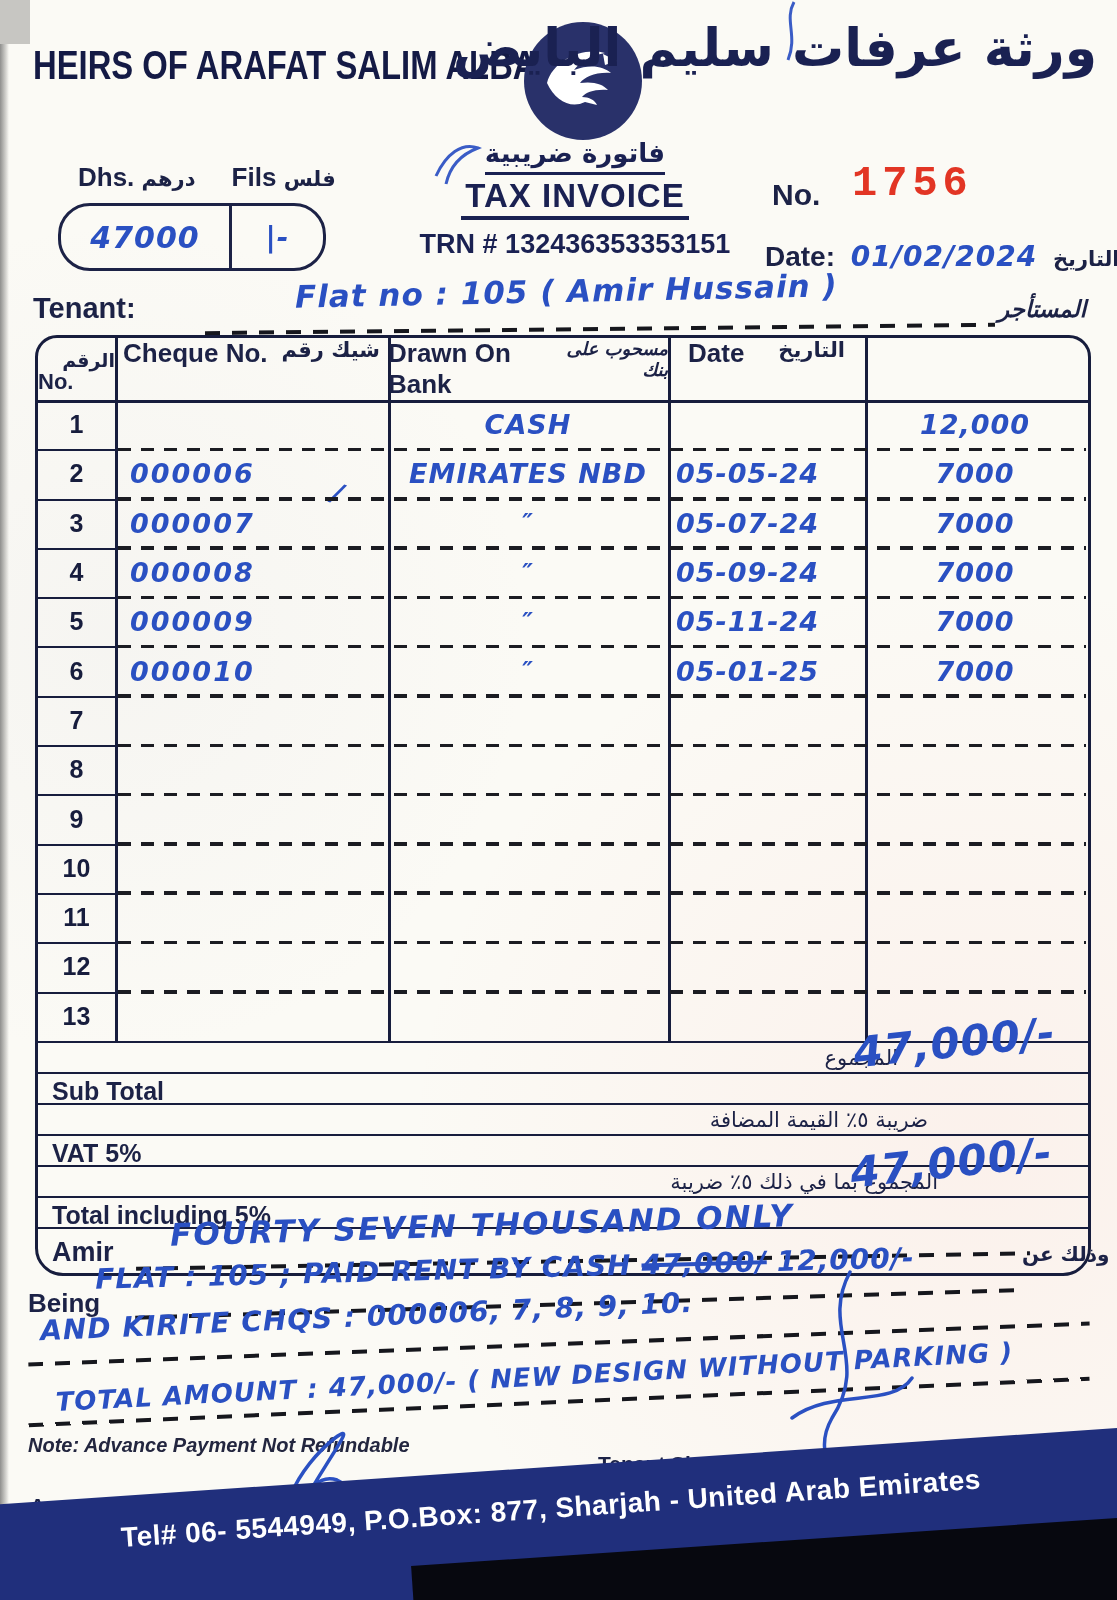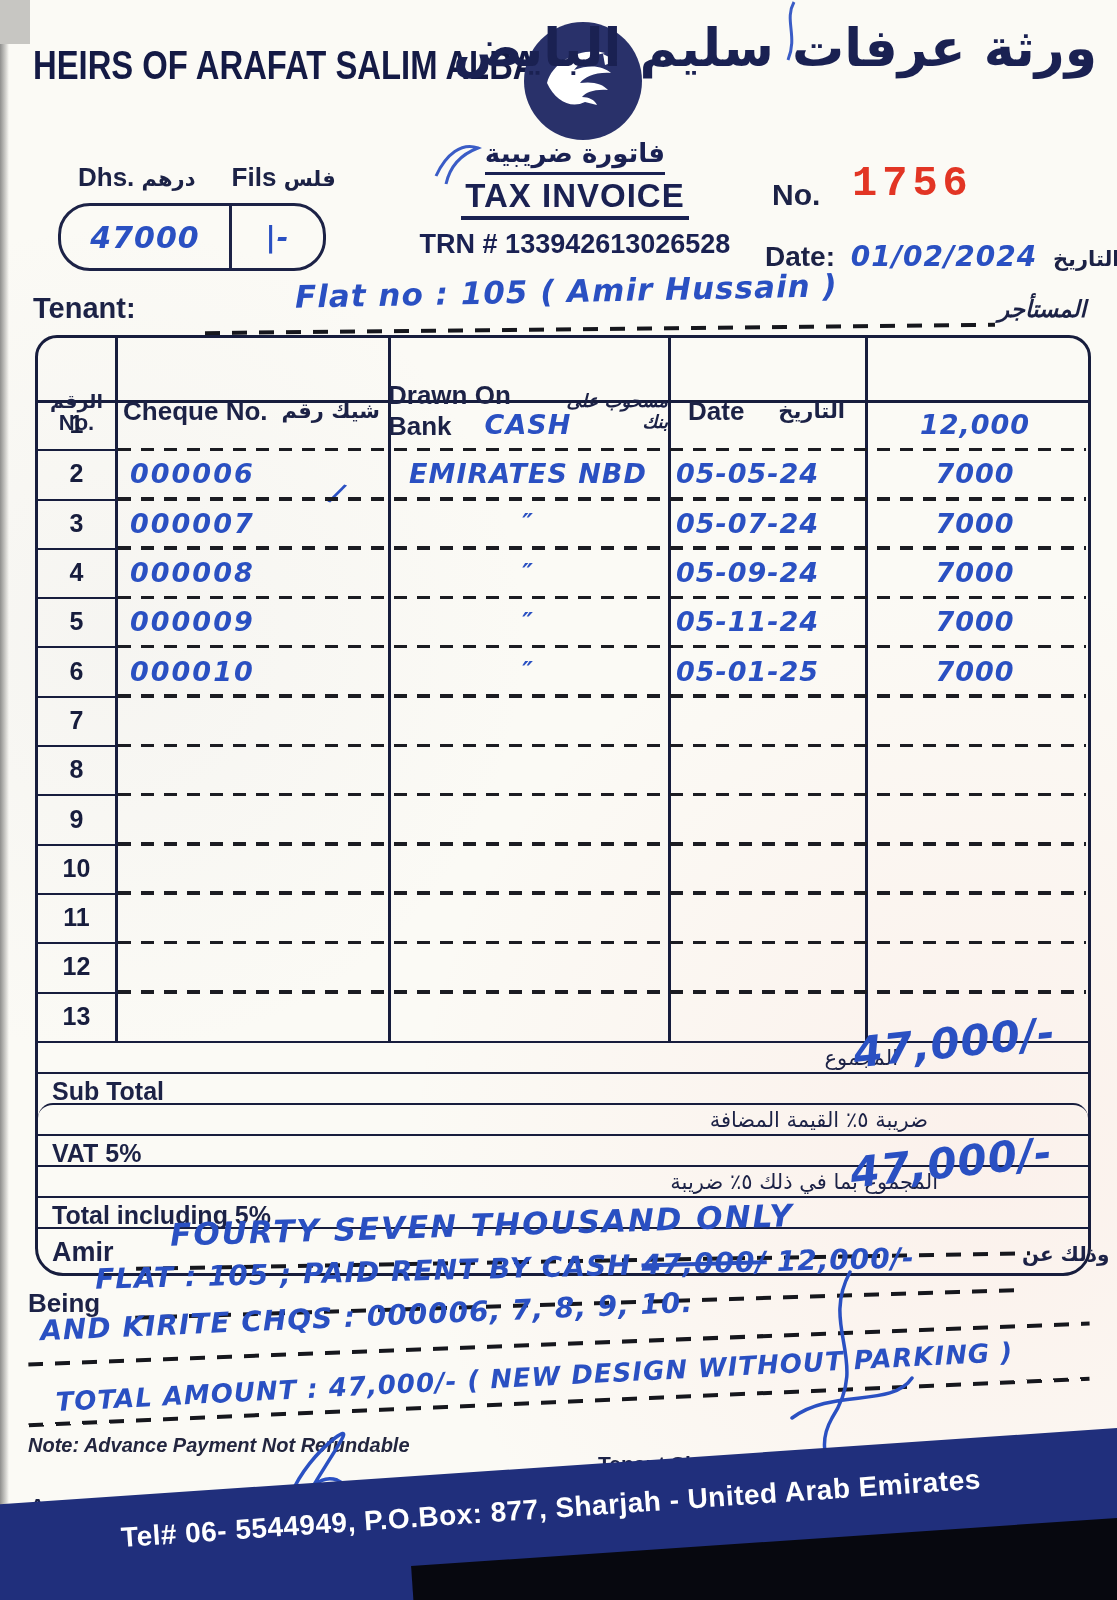--- a/index.html
+++ b/index.html
@@ -50,21 +50,21 @@
   .tenant-label{left:33px;top:292px;font-size:29px;font-weight:bold;}
   .tenant-dash{left:205px;top:327px;width:790px;transform:rotate(-0.6deg);}
   .tenant-hw{left:295px;top:273px;font-size:31px;transform:rotate(-1.2deg);}
   .tenant-ar{left:998px;top:296px;font-size:23px;font-weight:bold;font-style:italic;}
 
   
   .tbl{left:35px;top:335px;width:1050px;height:935px;border:3.5px solid #171d3d;
     border-radius:22px 22px 28px 28px;}
   .vline{position:absolute;top:0;width:2.5px;background:#171d3d;height:703px;}
   .thead{position:absolute;left:0;top:0;right:0;height:62px;border-bottom:3px solid #171d3d;}
-  .th{position:absolute;top:0;height:64px;display:flex;align-items:center;justify-content:center;gap:14px;margin-top:41px;}
+  .th{position:absolute;top:0;height:64px;display:flex;justify-content:center;gap:14px;}
   .th .en{font-size:26px;font-weight:bold;}
   .th .ar{font-size:21px;font-weight:bold;}
   .th-no{flex-direction:column;gap:0;}
   .th-no .ar{font-size:19px;line-height:20px;margin-top:3px;}
   .th-no .en{font-size:22px;line-height:24px;}
   .rows{position:absolute;left:0;top:62px;right:0;height:641px;}
   .trow{position:relative;height:49.3px;}
   .no-cell{position:absolute;left:0;top:0;width:77px;height:100%;
     border-bottom:2.5px solid #171d3d;display:flex;align-items:center;justify-content:center;
     font-size:25px;font-weight:bold;color:#171d3d;}
@@ -133,21 +133,21 @@
   <svg class="abs" style="left:780px;top:0;" width="40" height="62">
     <path d="M14,2 C4,20 18,36 8,60" stroke="#3a5cc6" stroke-width="3" fill="none"></path>
   </svg>
   <svg class="abs" style="left:430px;top:132px;" width="52" height="58">
     <path d="M6,44 C16,22 32,10 48,16 C32,22 20,34 16,52" stroke="#3a5cc6" stroke-width="3" fill="none"></path>
   </svg>
 
   <div class="abs title-block">
     <span class="title-ar ar">فاتورة ضريبية</span>
     <span class="title-en">TAX INVOICE</span>
-    <span class="trn">TRN # 133942613026528</span>
+    <span class="trn">TRN # 132436353353151</span>
   </div>
 
   <div class="abs no-label">No.</div>
   <div class="abs invoice-no">1756</div>
 
   <div class="abs date-row">
     <span>Date:</span>
     <span class="hw date-hw">01/02/2024</span>
     <span class="date-ar ar">التاريخ</span>
   </div>
@@ -300,21 +300,21 @@
           <div class="cell hw c-amount"></div>
         </div>
       </div>
 
     <div class="band" style="top:703px;">
       <span class="lbl-ar ar" style="right:190px;">المجموع</span>
     </div>
     <div class="band" style="top:734px;">
       <span class="lbl-en">Sub Total</span>
     </div>
-    <div class="band" style="top:765px;border-radius:15px;">
+    <div class="band" style="top:765px;">
       <span class="lbl-ar ar" style="right:160px;">ضريبة ٥٪ القيمة المضافة</span>
     </div>
     <div class="band" style="top:796px;">
       <span class="lbl-en">VAT 5%</span>
     </div>
     <div class="band" style="top:827px;">
       <span class="lbl-ar ar" style="right:150px;">المجموع بما في ذلك ٥٪ ضريبة</span>
     </div>
     <div class="band" style="top:858px;">
       <span class="lbl-en">Total including 5%</span>

